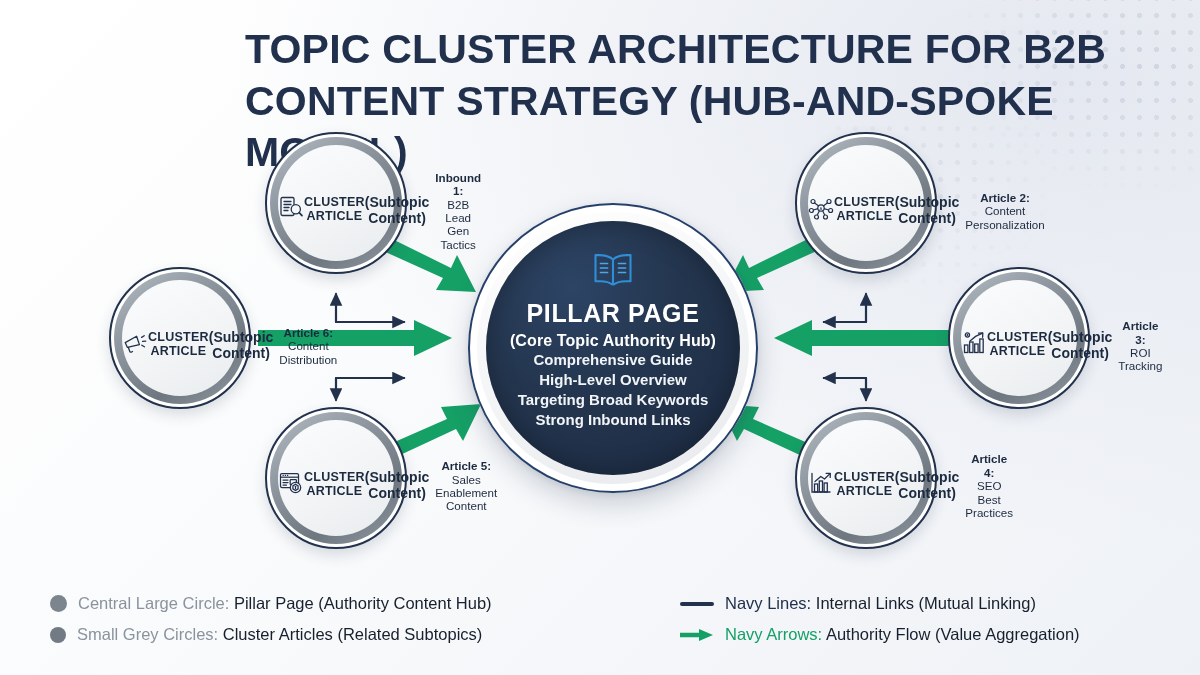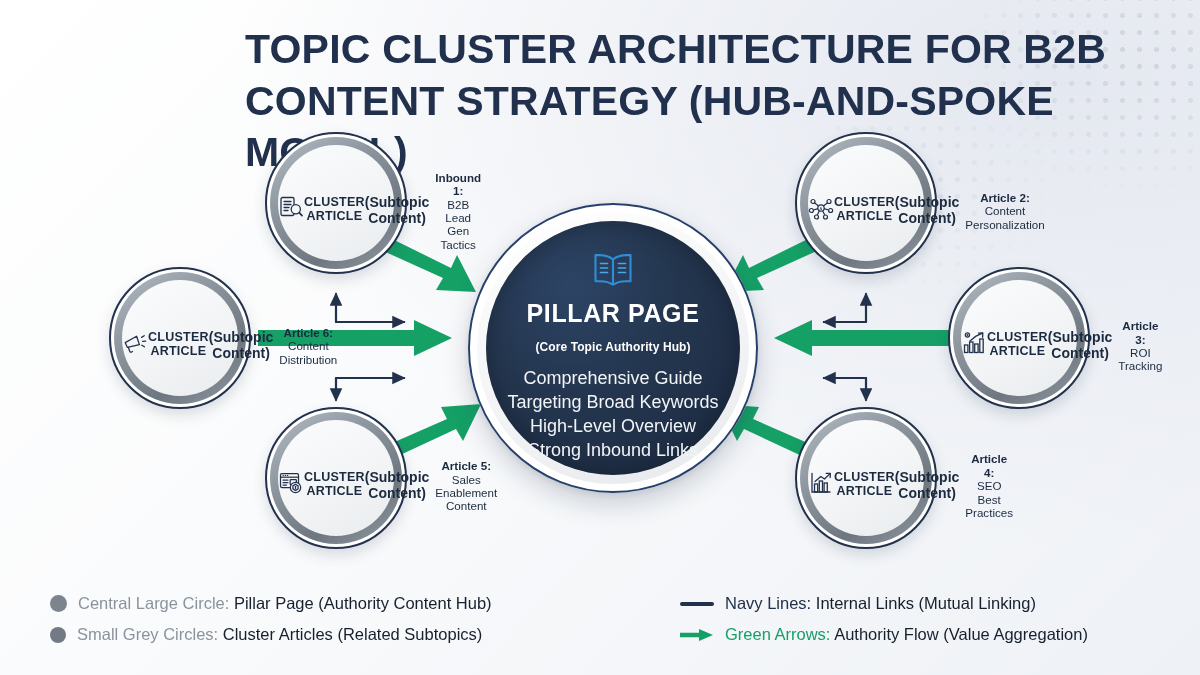--- a/index.html
+++ b/index.html
@@ -68,22 +68,22 @@
   #pillar{
     position:absolute;inset:18px;border-radius:50%;
     background:radial-gradient(circle at 34% 26%, #2d4465 0%, #24364f 42%, #1b2940 100%);
     color:#ffffff;text-align:center;
     display:flex;flex-direction:column;align-items:center;justify-content:flex-start;
     padding-top:30px;box-sizing:border-box;
     box-shadow:inset 0 0 26px rgba(0,0,0,0.28);
   }
   #pillar .book{margin-bottom:6px;}
   #pillar .ptitle{font-size:25px;font-weight:bold;letter-spacing:.6px;line-height:1;margin-top:2px;}
-  #pillar .psub{font-size:12px;font-weight:bold;margin-top:14px;letter-spacing:.1px;}
-  #pillar .plines{margin-top:13px;font-size:18px;line-height:1.33;font-weight:400;color:#f2f5f8;}
+  #pillar .psub{font-size:16px;font-weight:bold;margin-top:6px;letter-spacing:.1px;}
+  #pillar .plines{font-size:15px;line-height:1.33;font-weight:700;color:#f2f5f8;}
 
   
   .node{position:absolute;width:142px;height:142px;}
   .node .outer{
     position:absolute;inset:0;border-radius:50%;
     border:2.4px solid #22314c;box-sizing:border-box;
     background:#ffffff;
     box-shadow:0 6px 14px rgba(40,55,80,0.16);
   }
   .node .mid{
@@ -177,22 +177,22 @@
           <path d="M22 8.5c-3.6-3.1-8.2-4.4-13.6-4.4H4.5v26.2h4.6c5.1 0 9.6 1.1 12.9 3.6" stroke="#2f8fd6" stroke-width="2.1" stroke-linejoin="round"></path>
           <path d="M22 8.5c3.6-3.1 8.2-4.4 13.6-4.4h3.9v26.2h-4.6c-5.1 0-9.6 1.1-12.9 3.6" stroke="#2f8fd6" stroke-width="2.1" stroke-linejoin="round"></path>
           <path d="M22 8.5v25.4" stroke="#2f8fd6" stroke-width="2.1"></path>
           <path d="M9.5 12.5h7M9.5 17h7M9.5 21.5h7M27.5 12.5h7M27.5 17h7M27.5 21.5h7" stroke="#4aa6e6" stroke-width="1.7" stroke-linecap="round"></path>
         </svg>
       </span>
       <div class="ptitle">PILLAR PAGE</div>
       <div class="psub">(Core Topic Authority Hub)</div>
       <div class="plines">
         <div>Comprehensive Guide</div>
+        <div>High-Level Overview</div>
         <div>Targeting Broad Keywords</div>
-        <div>High-Level Overview</div>
         <div>Strong Inbound Links</div>
       </div>
     </div>
   </div>
 
   <div class="node" style="left:265px;top:132px;">
     <div class="outer"></div>
     <div class="mid"></div>
     <div class="inner">
       <span class="ico">
@@ -359,19 +359,19 @@
           <span class="v">Internal Links (Mutual Linking)</span>
         </span>
       </div>
       <div class="lrow">
         <span class="swatch-arrow">
           <svg width="34" height="14" viewBox="0 0 34 14">
             <path d="M0,4.7 L19,4.7 L19,1 L33,7 L19,13 L19,9.3 L0,9.3 Z" fill="#15a066"></path>
           </svg>
         </span>
         <span class="lt">
-          <span class="k green">Green Arrows:</span>
+          <span class="k green">Navy Arrows:</span>
           <span class="v">Authority Flow (Value Aggregation)</span>
         </span>
       </div>
     </div>
   </div>
 </div>
 
 </body></html>

